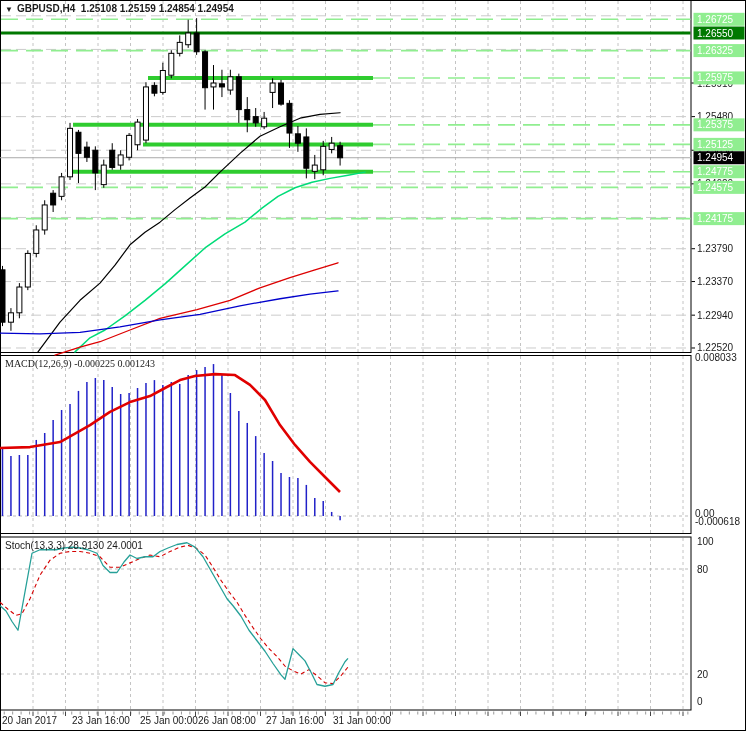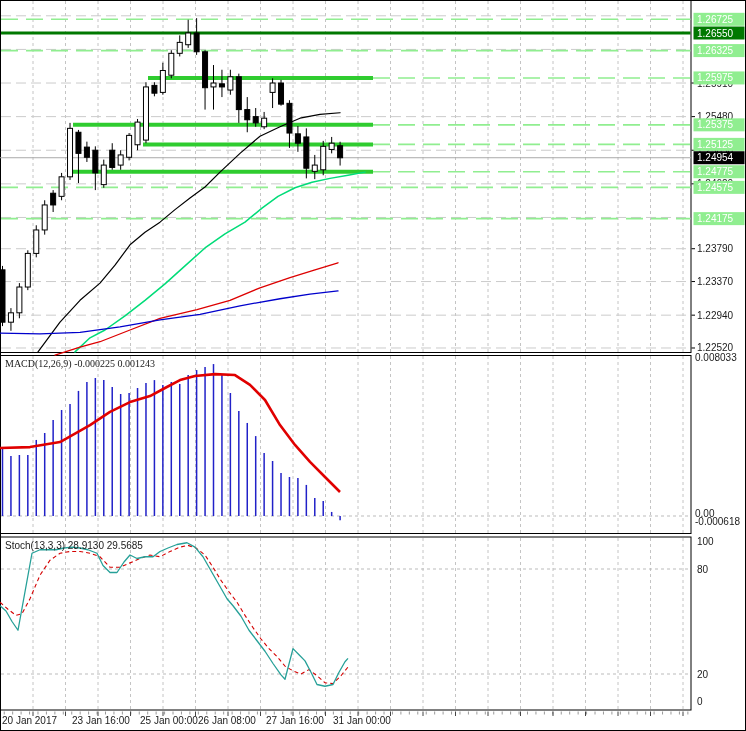--- a/index.html
+++ b/index.html
@@ -415,15 +415,16 @@
         <line x1="650.5" y1="711.5" x2="650.5" y2="716" stroke="#444" stroke-width="1"></line>
         <line x1="683" y1="711.5" x2="683" y2="716" stroke="#444" stroke-width="1"></line>
         <text x="2" y="724" font-size="10" fill="#1a1a1a">20 Jan 2017</text>
         <text x="72" y="724" font-size="10" fill="#1a1a1a">23 Jan 16:00</text>
         <text x="140" y="724" font-size="10" fill="#1a1a1a">25 Jan 00:00</text>
         <text x="198" y="724" font-size="10" fill="#1a1a1a">26 Jan 08:00</text>
         <text x="266" y="724" font-size="10" fill="#1a1a1a">27 Jan 16:00</text>
         <text x="333" y="724" font-size="10" fill="#1a1a1a">31 Jan 00:00</text>
       </g>
     </svg>
+  <div class="overlay" id="symbol-title"><span class="caret">▼</span><span>GBPUSD,H4</span><span>  </span><span>1.25108 1.25159 1.24854 1.24954</span></div>
   <div class="overlay" id="macd-label">MACD(12,26,9) -0.000225 0.001243</div>
-  <div class="overlay" id="stoch-label">Stoch(13,3,3) 28.9130 29.5685</div>
+  <div class="overlay" id="stoch-label">Stoch(13,3,3) 28.9130 24.0001</div>
 </div>
 
 </body></html>

